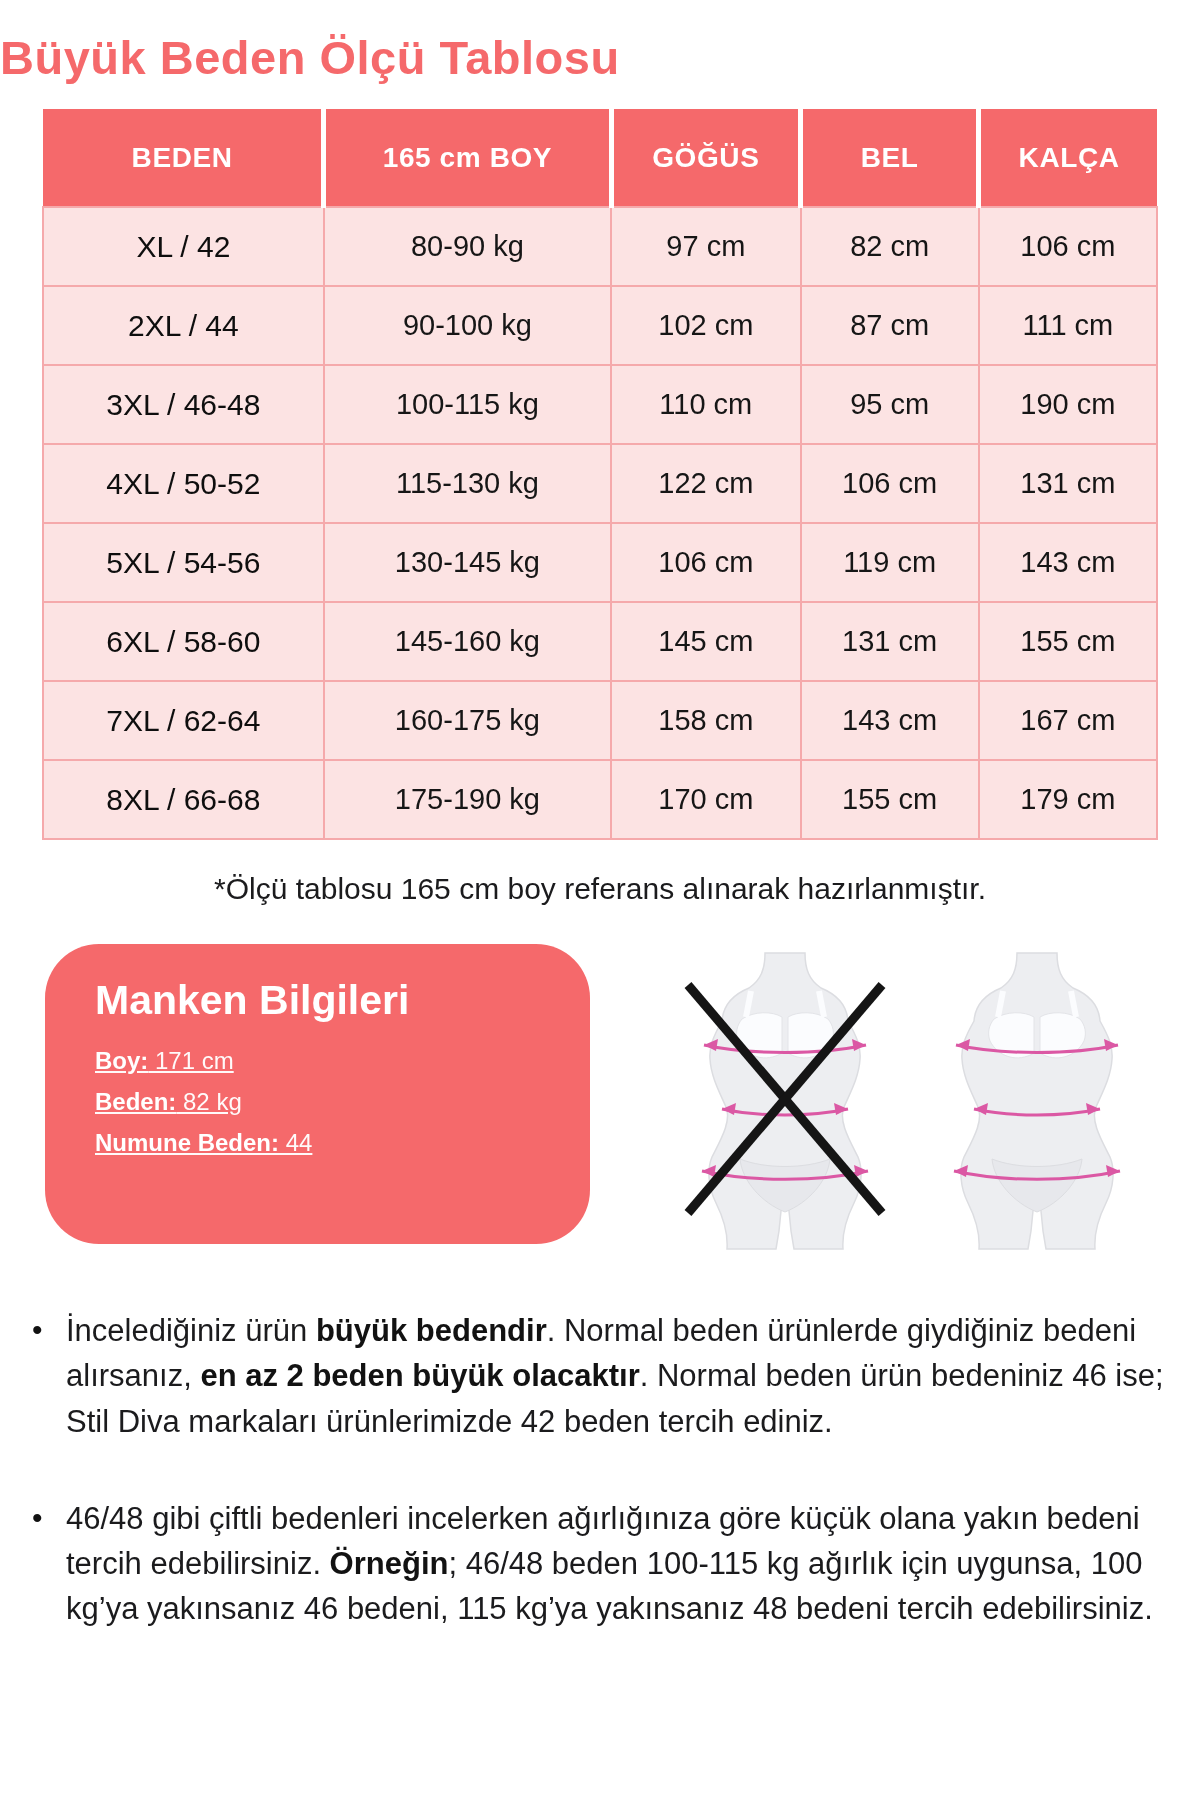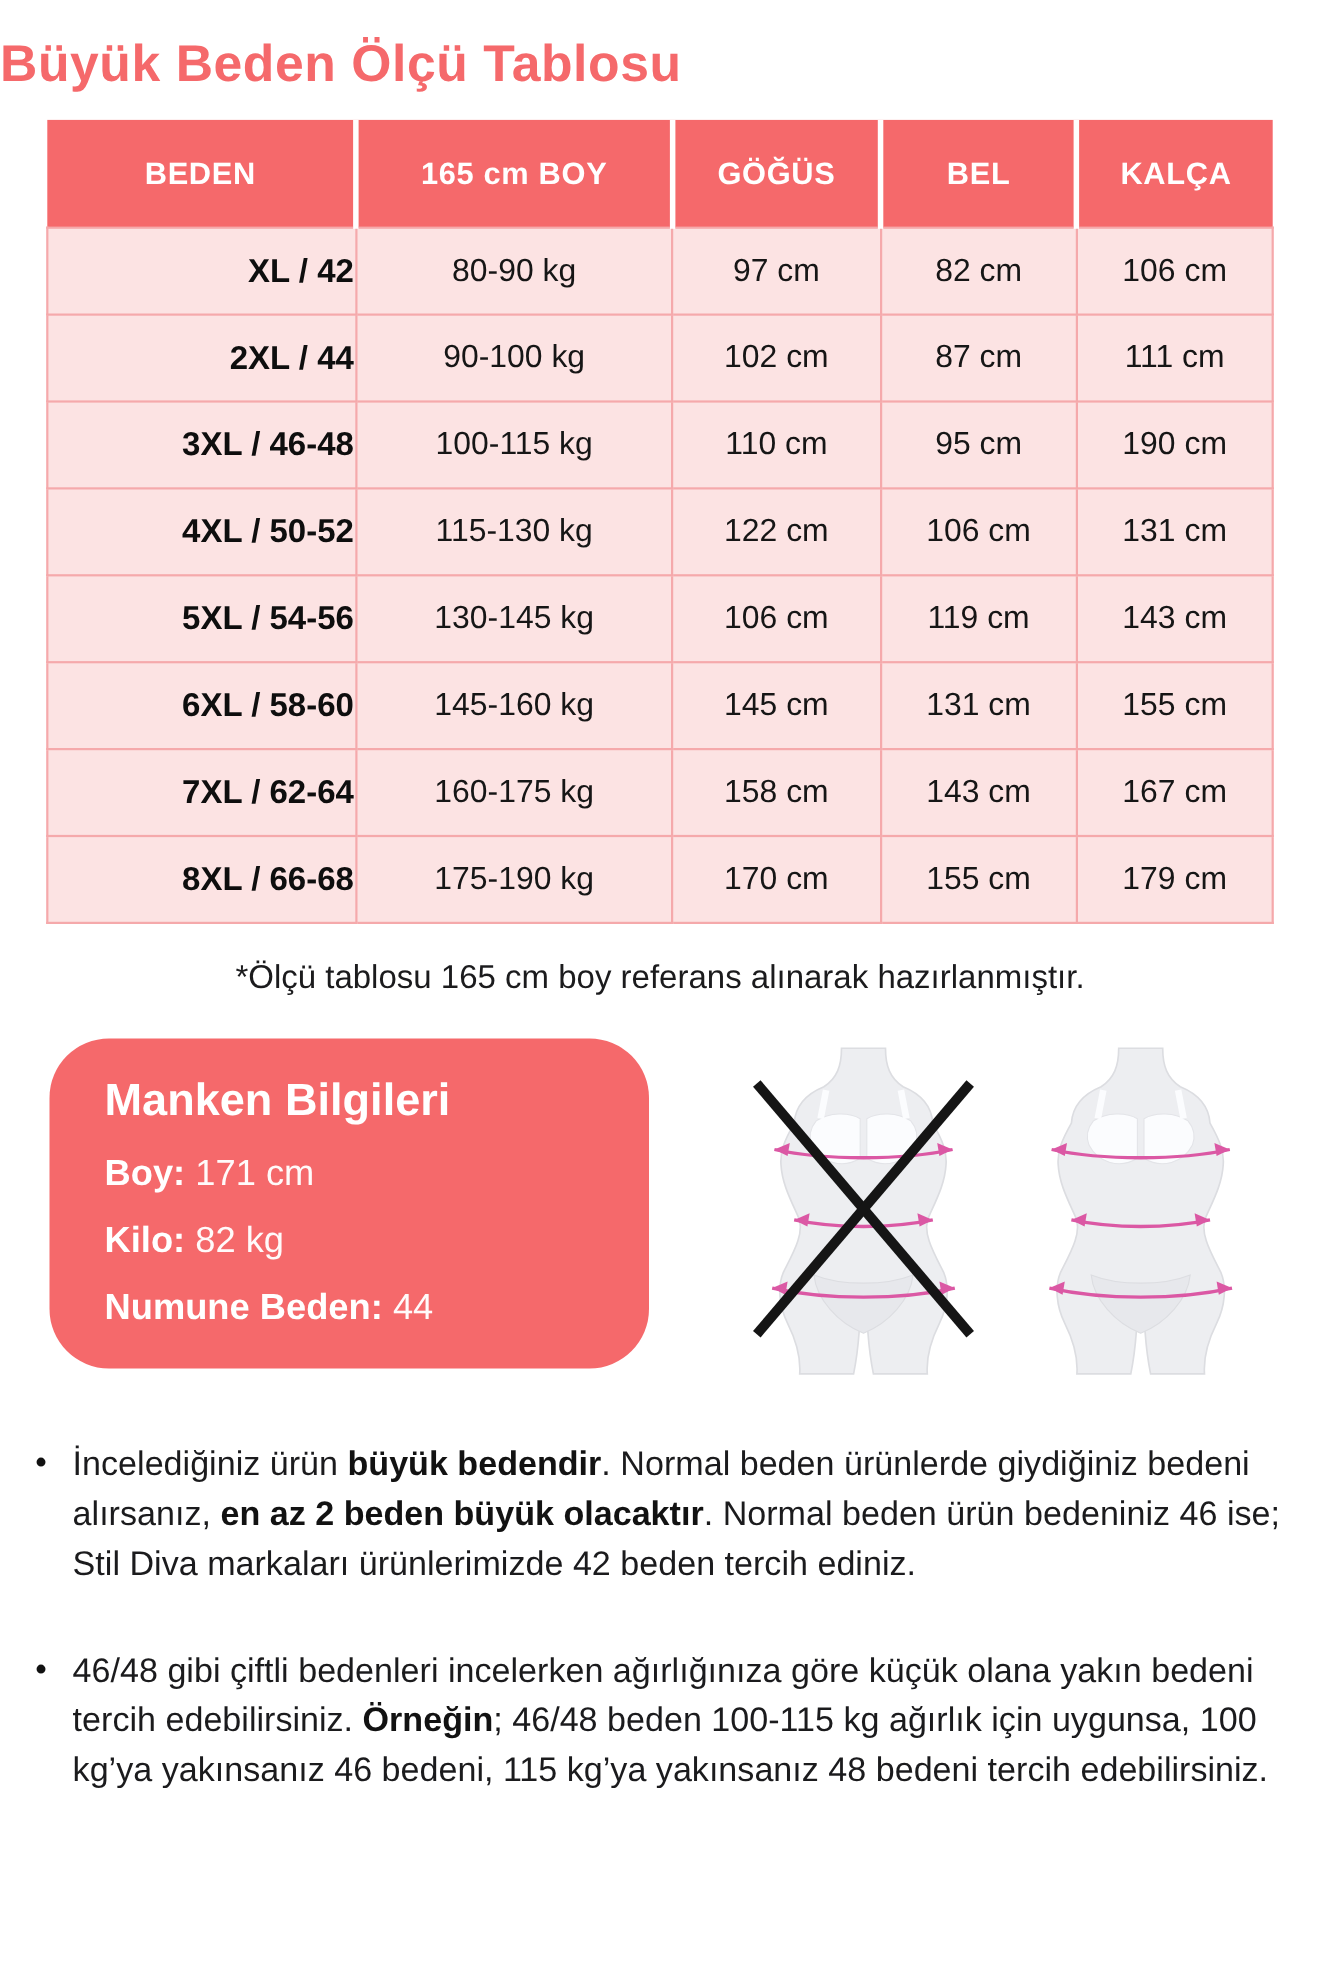--- a/index.html
+++ b/index.html
@@ -40,38 +40,38 @@
     height:98px;text-align:center;vertical-align:middle;
     border-left:5px solid #ffffff;
   }
   .size-table th:first-child{border-left:none;}
   .size-table td{
     background:var(--row-bg);
     border:2px solid var(--cell-border);
     height:79px;text-align:center;vertical-align:middle;
     font-size:29px;color:#161616;
   }
-  .size-table td.col-size{font-weight:700;font-size:30px;color:#0e0e0e;text-align:right;}
+  .size-table td.col-size{font-weight:400;font-size:30px;color:#0e0e0e;}
 
   .footnote{
     margin-top:32px;text-align:center;
     font-size:30px;color:#1b1b1d;
   }
 
   .info-row{
     display:flex;align-items:center;
     margin:34px 40px 0 45px;height:308px;
   }
   .model-box{
     width:545px;height:300px;flex:0 0 auto;
     background:var(--accent);border-radius:54px;
     color:#fff;padding:36px 30px 0 50px;
   }
   .model-title{font-size:41px;font-weight:800;line-height:1;margin:0 0 26px 0;}
-  .model-line{font-size:33px;margin-top:23px;font-weight:400;color:rgba(255,255,255,.97);}
+  .model-line{font-size:24px;margin-top:13px;font-weight:400;color:rgba(255,255,255,.97);text-decoration:underline;}
   .model-line b{font-weight:800;color:#fff;}
 
   .figures{
     flex:1;display:flex;justify-content:flex-end;align-items:flex-start;
     gap:14px;padding:14px 4px 0 0;
   }
   .figure{width:238px;height:300px;}
   .figure svg{width:100%;height:100%;display:block;}
 
   .note-list{
@@ -172,21 +172,21 @@
   </table>
 
   <div class="footnote">*Ölçü tablosu 165 cm boy referans alınarak hazırlanmıştır.</div>
 
   <div class="info-row">
 
     <div class="model-box">
       <div class="model-title">Manken Bilgileri</div>
       <div>
           <div class="model-line"><b>Boy:</b><span> 171 cm</span></div>
-          <div class="model-line"><b>Kilo:</b><span> 82 kg</span></div>
+          <div class="model-line"><b>Beden:</b><span> 82 kg</span></div>
           <div class="model-line"><b>Numune Beden:</b><span> 44</span></div>
         </div>
     </div>
 
     <div class="figures">
 
       <div class="figure">
         <svg viewBox="0 0 210 300">
           <path d="M85,2 C85,18 81,29 69,37 C52,44 43,56 42,70 C33,86 29,96 30,108 C31,126 40,142 46,156 C52,170 40,190 32,206 C27,218 28,236 36,252 C44,268 48,284 47,298 L96,298 C98,288 100,274 101,260 C102,254 104,250 105,248 C106,250 108,254 109,260 C110,274 112,288 114,298 L163,298 C162,284 166,268 174,252 C182,236 183,218 178,206 C170,190 158,170 164,156 C170,142 179,126 180,108 C181,96 177,86 168,70 C167,56 158,44 141,37 C129,29 125,18 125,2 Z" fill="#edeef1" stroke="#dcdde1" stroke-width="1.5"></path>
           <path d="M62,68 C74,60 92,60 102,66 L102,102 C86,112 66,106 58,90 C55,82 57,74 62,68 Z" fill="#fbfcfe" stroke="#e3e4e8"></path>

